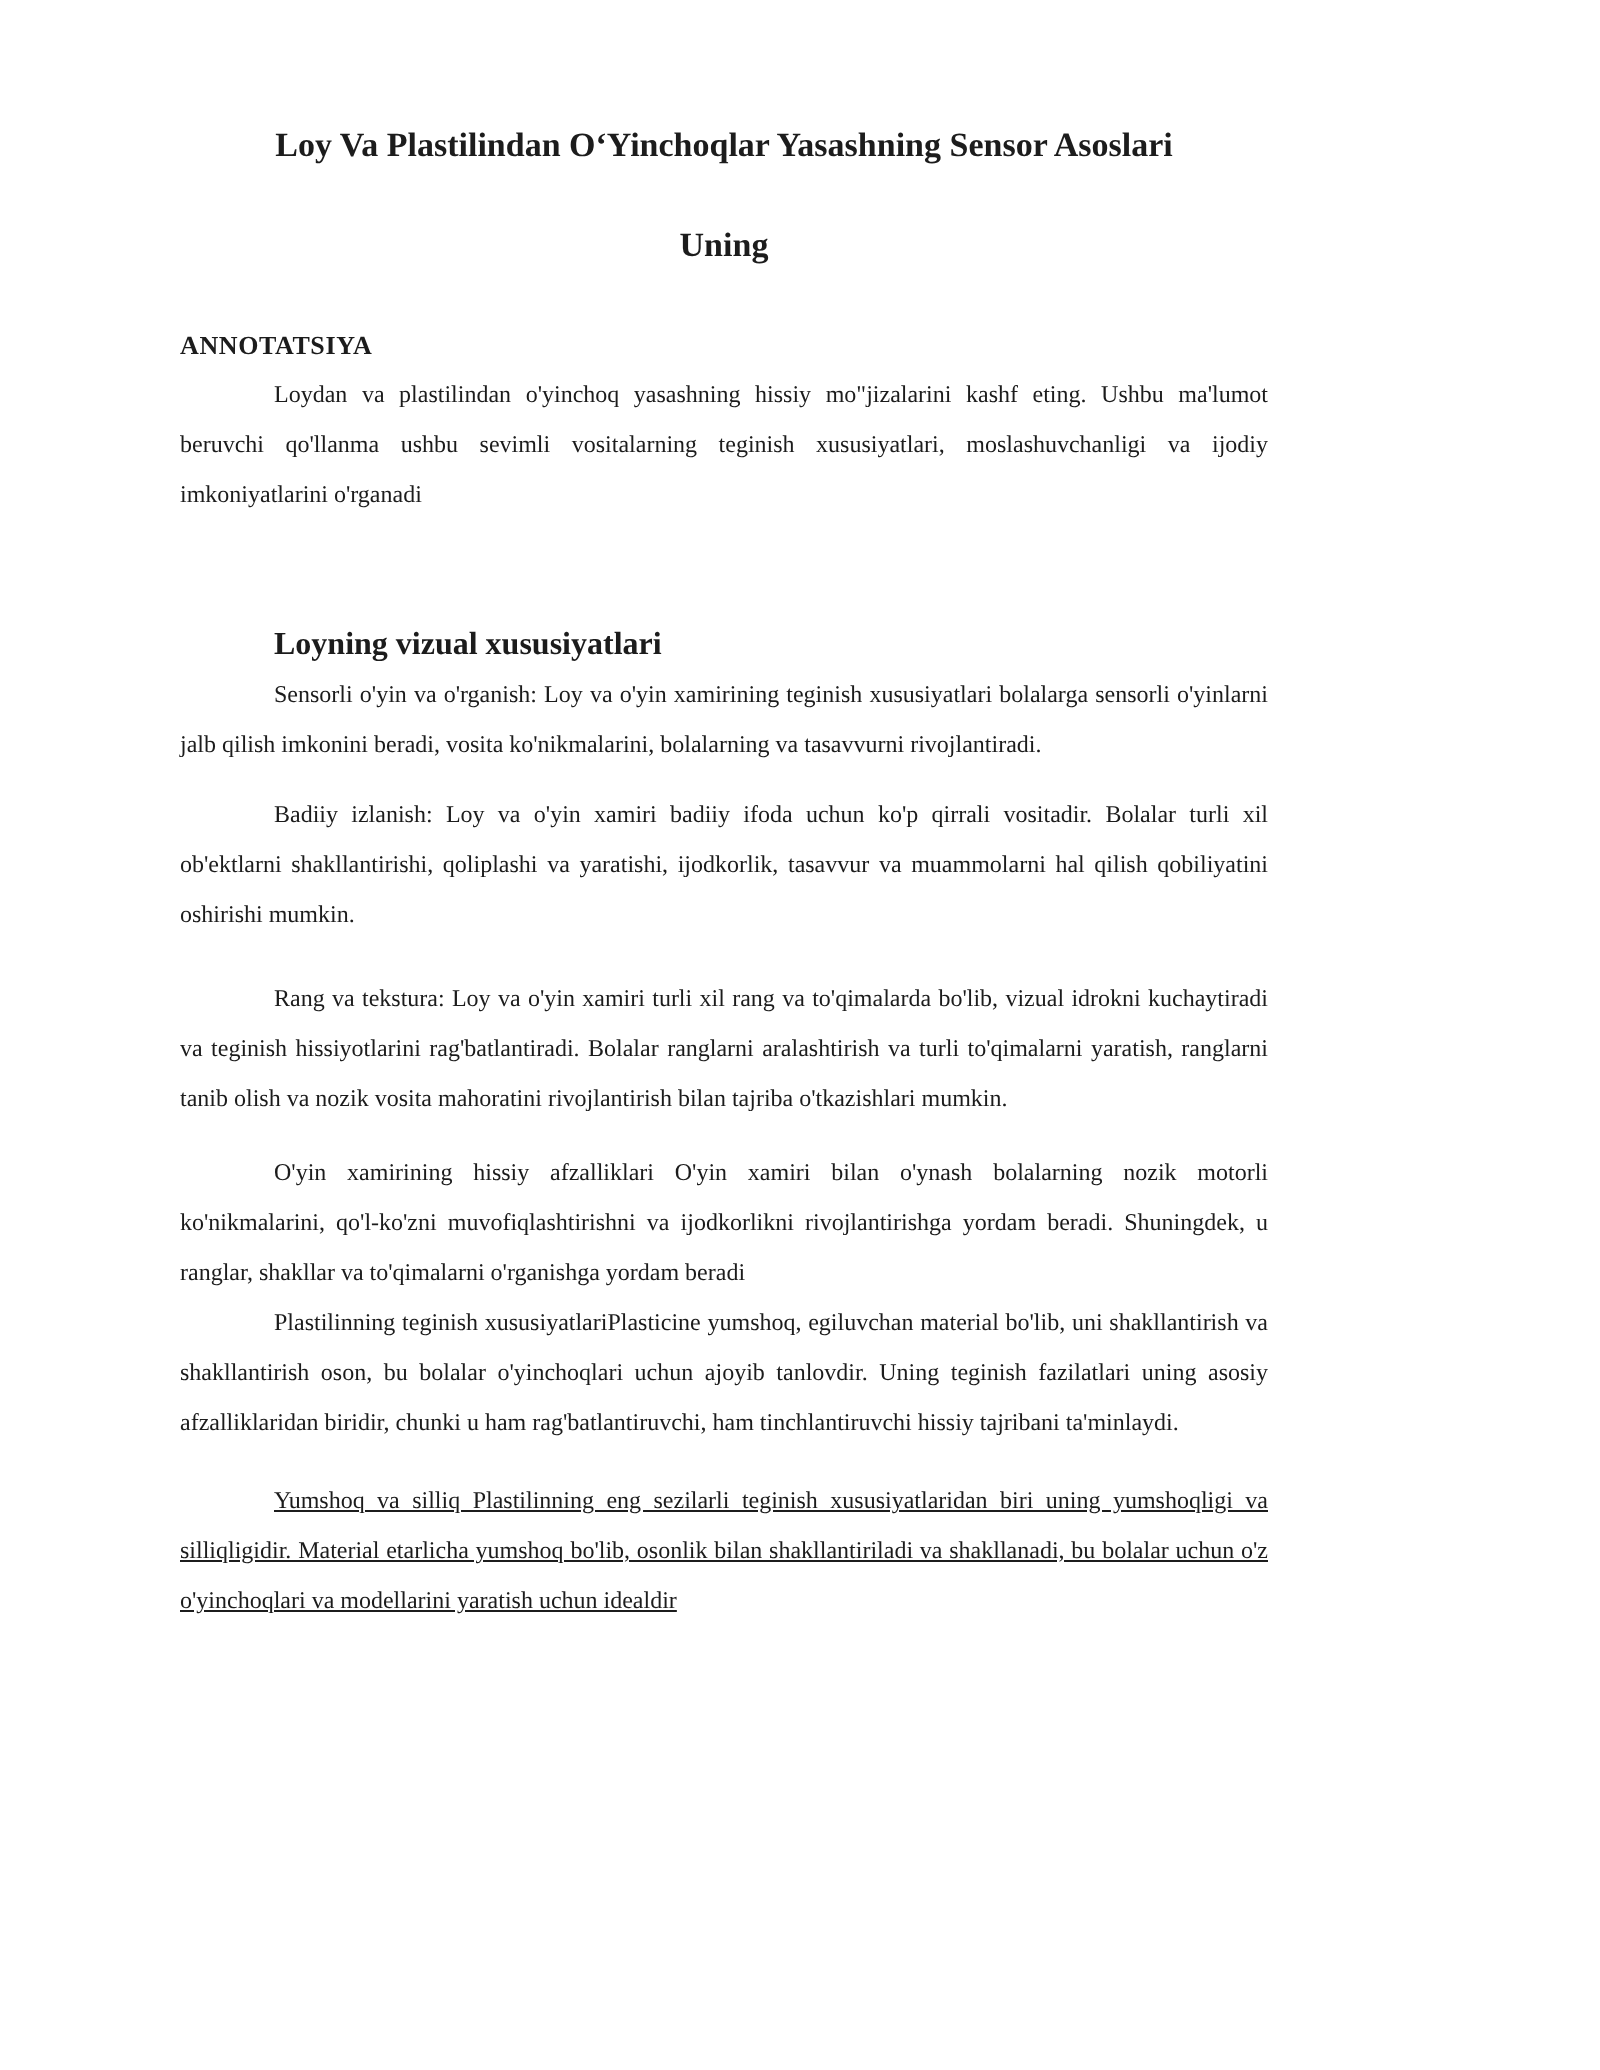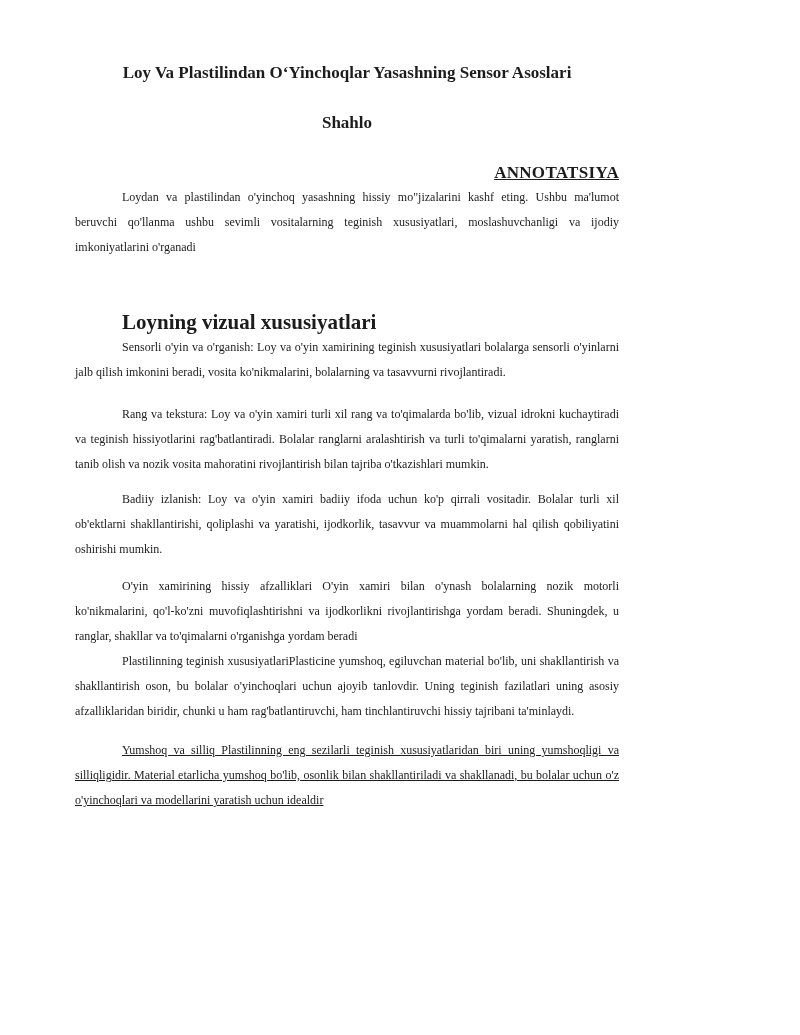--- a/index.html
+++ b/index.html
@@ -13,53 +13,53 @@
     overflow: hidden;
     font-family: "Liberation Serif", "DejaVu Serif", serif;
     color: #1c1c1c;
   }
   .page {
     box-sizing: border-box;
     width: 660px;
     height: 1035px;
     padding: 60px 41px 17px 75px;
     background: #ffffff;
+    margin-left: 15px;
   }
   .doc-title {
     font-size: 17px;
     line-height: 25px;
     font-weight: bold;
     text-align: center;
     margin: 0 0 25px 0;
   }
   .author {
     font-size: 17px;
     line-height: 25px;
     font-weight: bold;
     text-align: center;
     margin: 0 0 25px 0;
   }
   .annot-heading {
-    font-size: 17px;
+    font-size: 13px;
     line-height: 25px;
     font-weight: bold;
-    text-align: right;
+    text-align: left;
     letter-spacing: 0.3px;
     margin: 0;
-    text-decoration: underline;
   }
   .para {
     font-size: 12px;
     line-height: 25px;
     text-align: justify;
     text-indent: 47px;
     margin: 0;
   }
   .sec-heading {
-    font-size: 21px;
+    font-size: 16px;
     line-height: 25px;
     font-weight: bold;
     text-indent: 47px;
     margin: 0;
   }
   .m-sec1 { margin-top: 50px; }
   .m-17   { margin-top: 17px; }
   .m-10   { margin-top: 10px; }
   .m-sec2 { margin-top: 30px; }
   .m-12   { margin-top: 12px; }
@@ -67,34 +67,34 @@
   .kw-label { font-weight: bold; }
   .kw-text  { margin-left: 11px; }
 </style>
 </head>
 <body>
 
 <div class="page">
 
   <h1 class="doc-title">Loy Va Plastilindan O‘Yinchoqlar Yasashning Sensor Asoslari</h1>
 
-  <p class="author">Shahlo</p>
+  <p class="author">Uning</p>
 
   <p class="annot-heading">ANNOTATSIYA</p>
 
   <p class="para">Loydan va plastilindan o'yinchoq yasashning hissiy mo"jizalarini kashf eting. Ushbu ma'lumot beruvchi qo'llanma ushbu sevimli vositalarning teginish xususiyatlari, moslashuvchanligi va ijodiy imkoniyatlarini o'rganadi</p>
 
 
   <h2 class="sec-heading m-sec1">Loyning vizual xususiyatlari</h2>
 
   <p class="para">Sensorli o'yin va o'rganish: Loy va o'yin xamirining teginish xususiyatlari bolalarga sensorli o'yinlarni jalb qilish imkonini beradi, vosita ko'nikmalarini, bolalarning va tasavvurni rivojlantiradi.</p>
 
+  <p class="para m-10">Badiiy izlanish: Loy va o'yin xamiri badiiy ifoda uchun ko'p qirrali vositadir. Bolalar turli xil ob'ektlarni shakllantirishi, qoliplashi va yaratishi, ijodkorlik, tasavvur va muammolarni hal qilish qobiliyatini oshirishi mumkin.</p>
+
   <p class="para m-17">Rang va tekstura: Loy va o'yin xamiri turli xil rang va to'qimalarda bo'lib, vizual idrokni kuchaytiradi va teginish hissiyotlarini rag'batlantiradi. Bolalar ranglarni aralashtirish va turli to'qimalarni yaratish, ranglarni tanib olish va nozik vosita mahoratini rivojlantirish bilan tajriba o'tkazishlari mumkin.</p>
-
-  <p class="para m-10">Badiiy izlanish: Loy va o'yin xamiri badiiy ifoda uchun ko'p qirrali vositadir. Bolalar turli xil ob'ektlarni shakllantirishi, qoliplashi va yaratishi, ijodkorlik, tasavvur va muammolarni hal qilish qobiliyatini oshirishi mumkin.</p>
 
 
   <p class="para m-12">O'yin xamirining hissiy afzalliklari O'yin xamiri bilan o'ynash bolalarning nozik motorli ko'nikmalarini, qo'l-ko'zni muvofiqlashtirishni va ijodkorlikni rivojlantirishga yordam beradi. Shuningdek, u ranglar, shakllar va to'qimalarni o'rganishga yordam beradi</p>
 
   <p class="para">Plastilinning teginish xususiyatlariPlasticine yumshoq, egiluvchan material bo'lib, uni shakllantirish va shakllantirish oson, bu bolalar o'yinchoqlari uchun ajoyib tanlovdir. Uning teginish fazilatlari uning asosiy afzalliklaridan biridir, chunki u ham rag'batlantiruvchi, ham tinchlantiruvchi hissiy tajribani ta'minlaydi.</p>
 
   <p class="para m-14">Yumshoq va silliq Plastilinning eng sezilarli teginish xususiyatlaridan biri uning yumshoqligi va silliqligidir. Material etarlicha yumshoq bo'lib, osonlik bilan shakllantiriladi va shakllanadi, bu bolalar uchun o'z o'yinchoqlari va modellarini yaratish uchun idealdir</p>
 
 </div>
 

